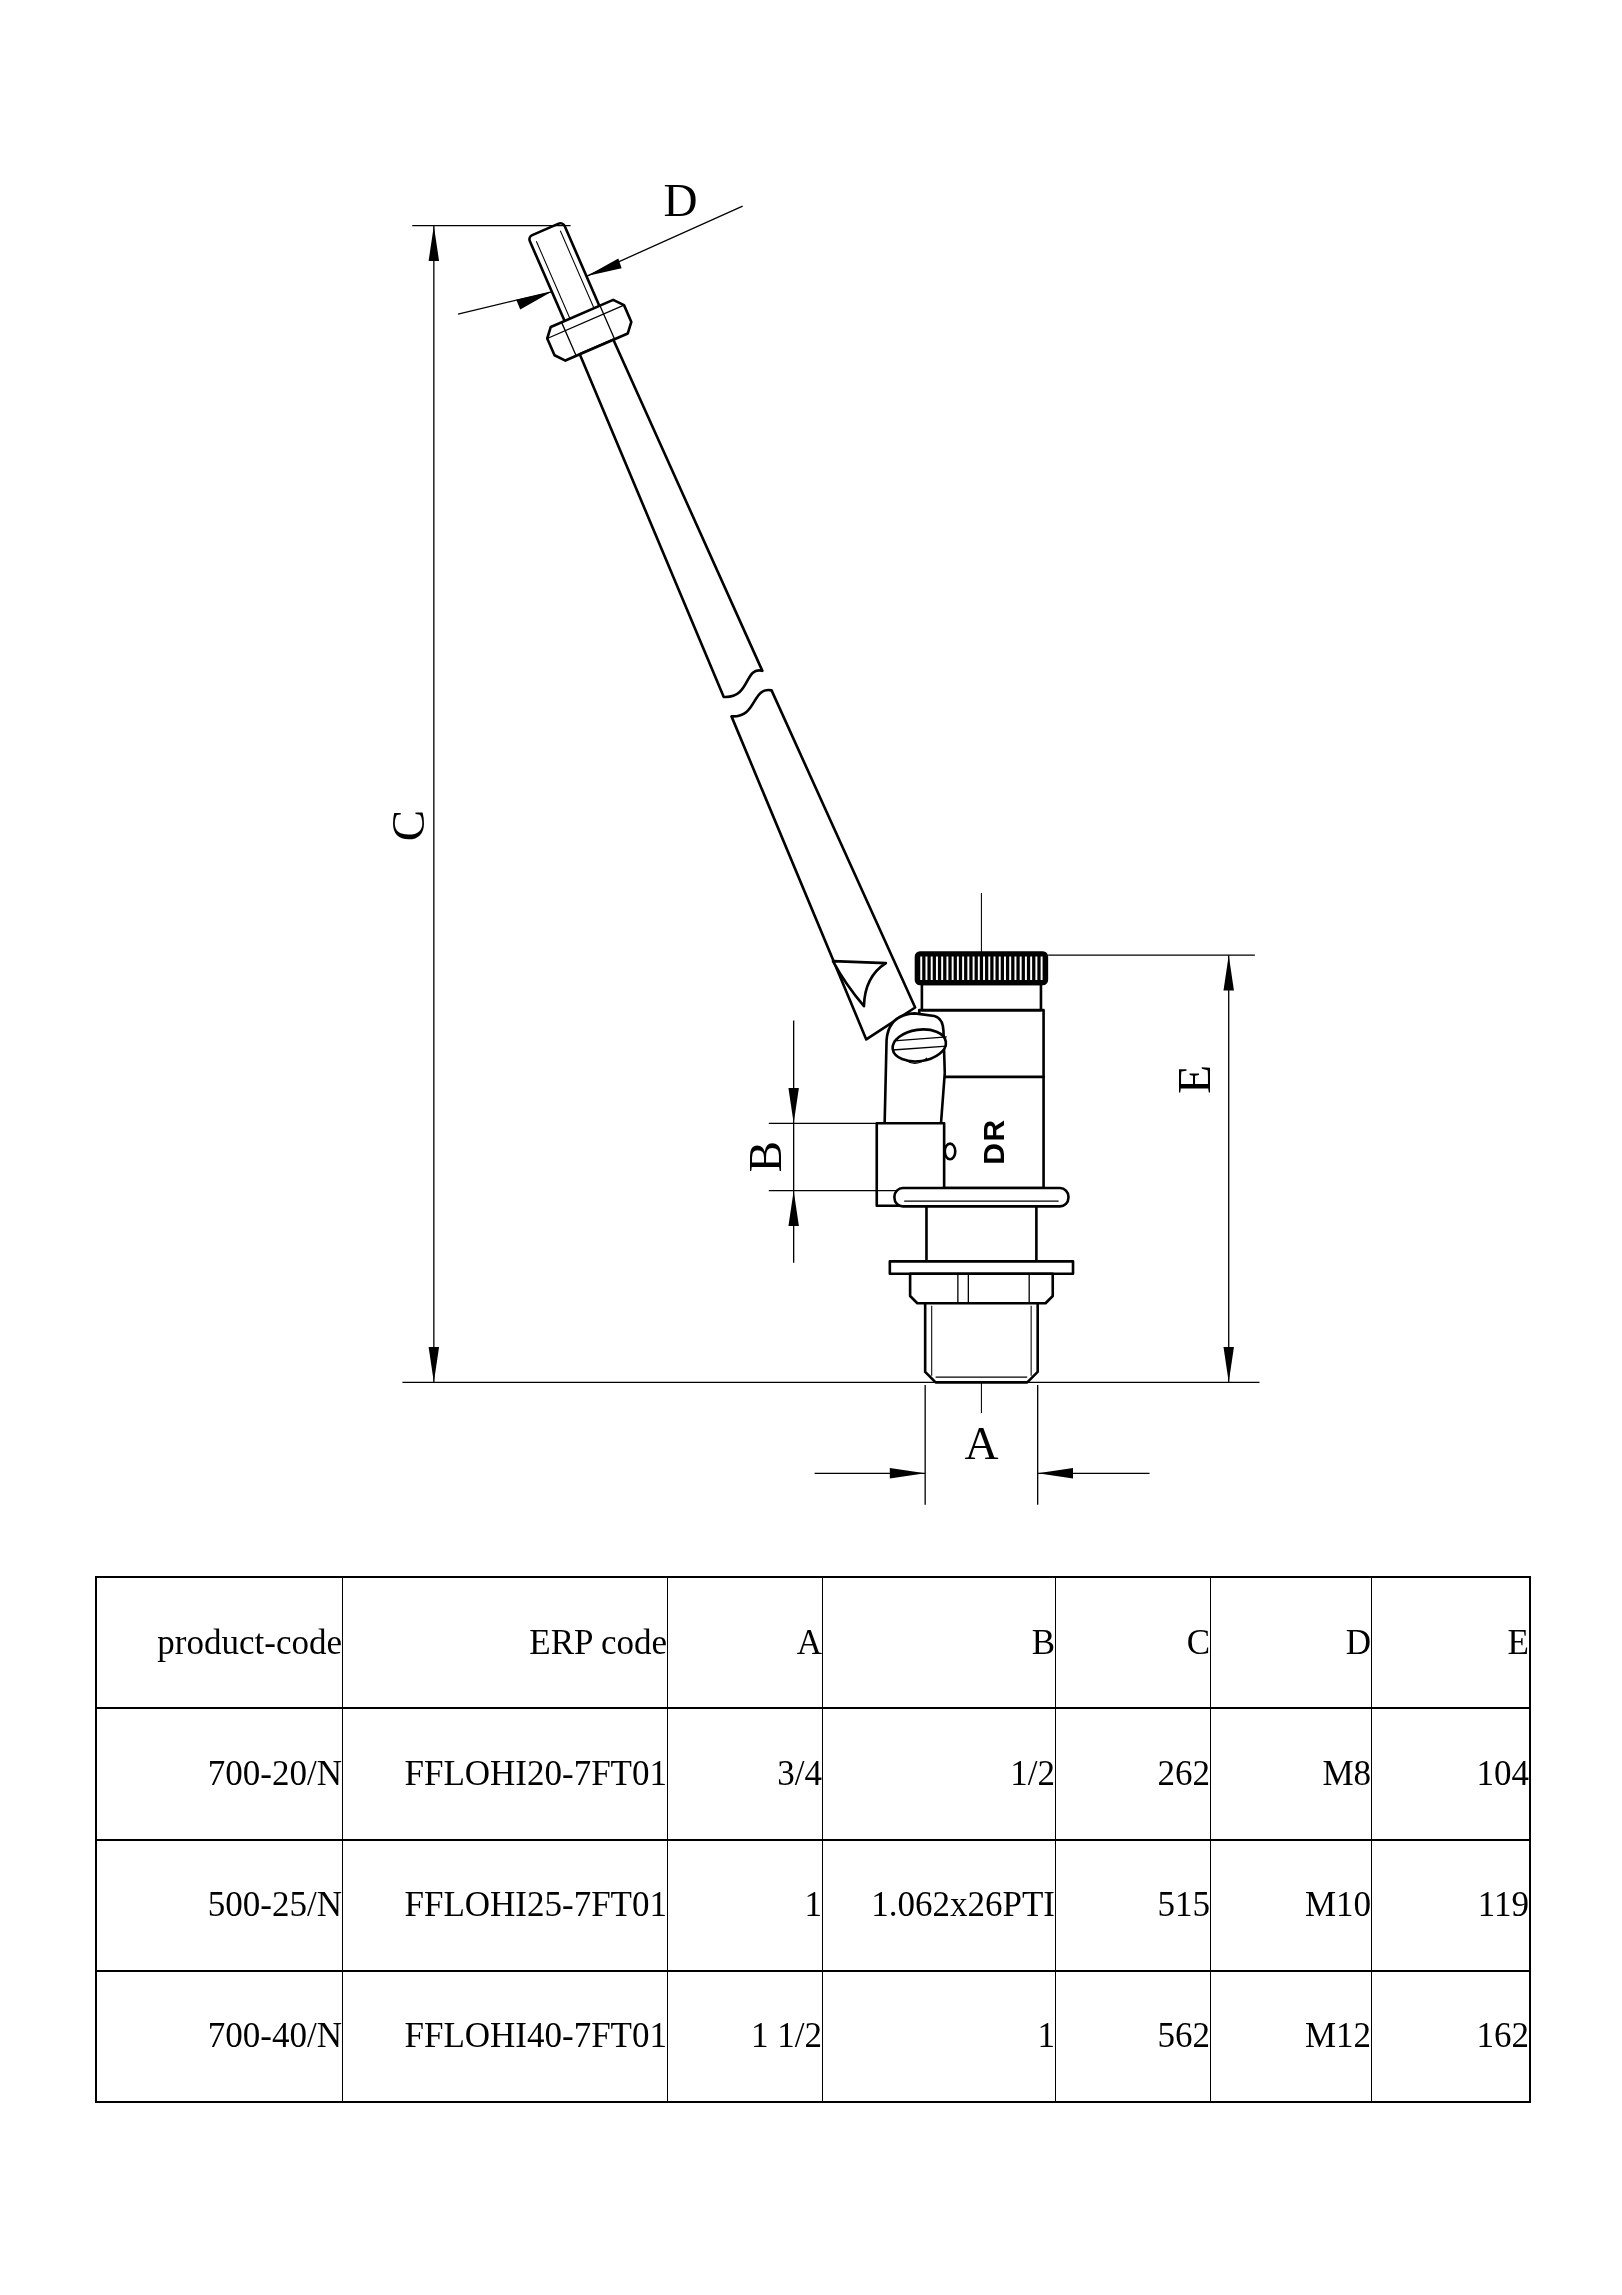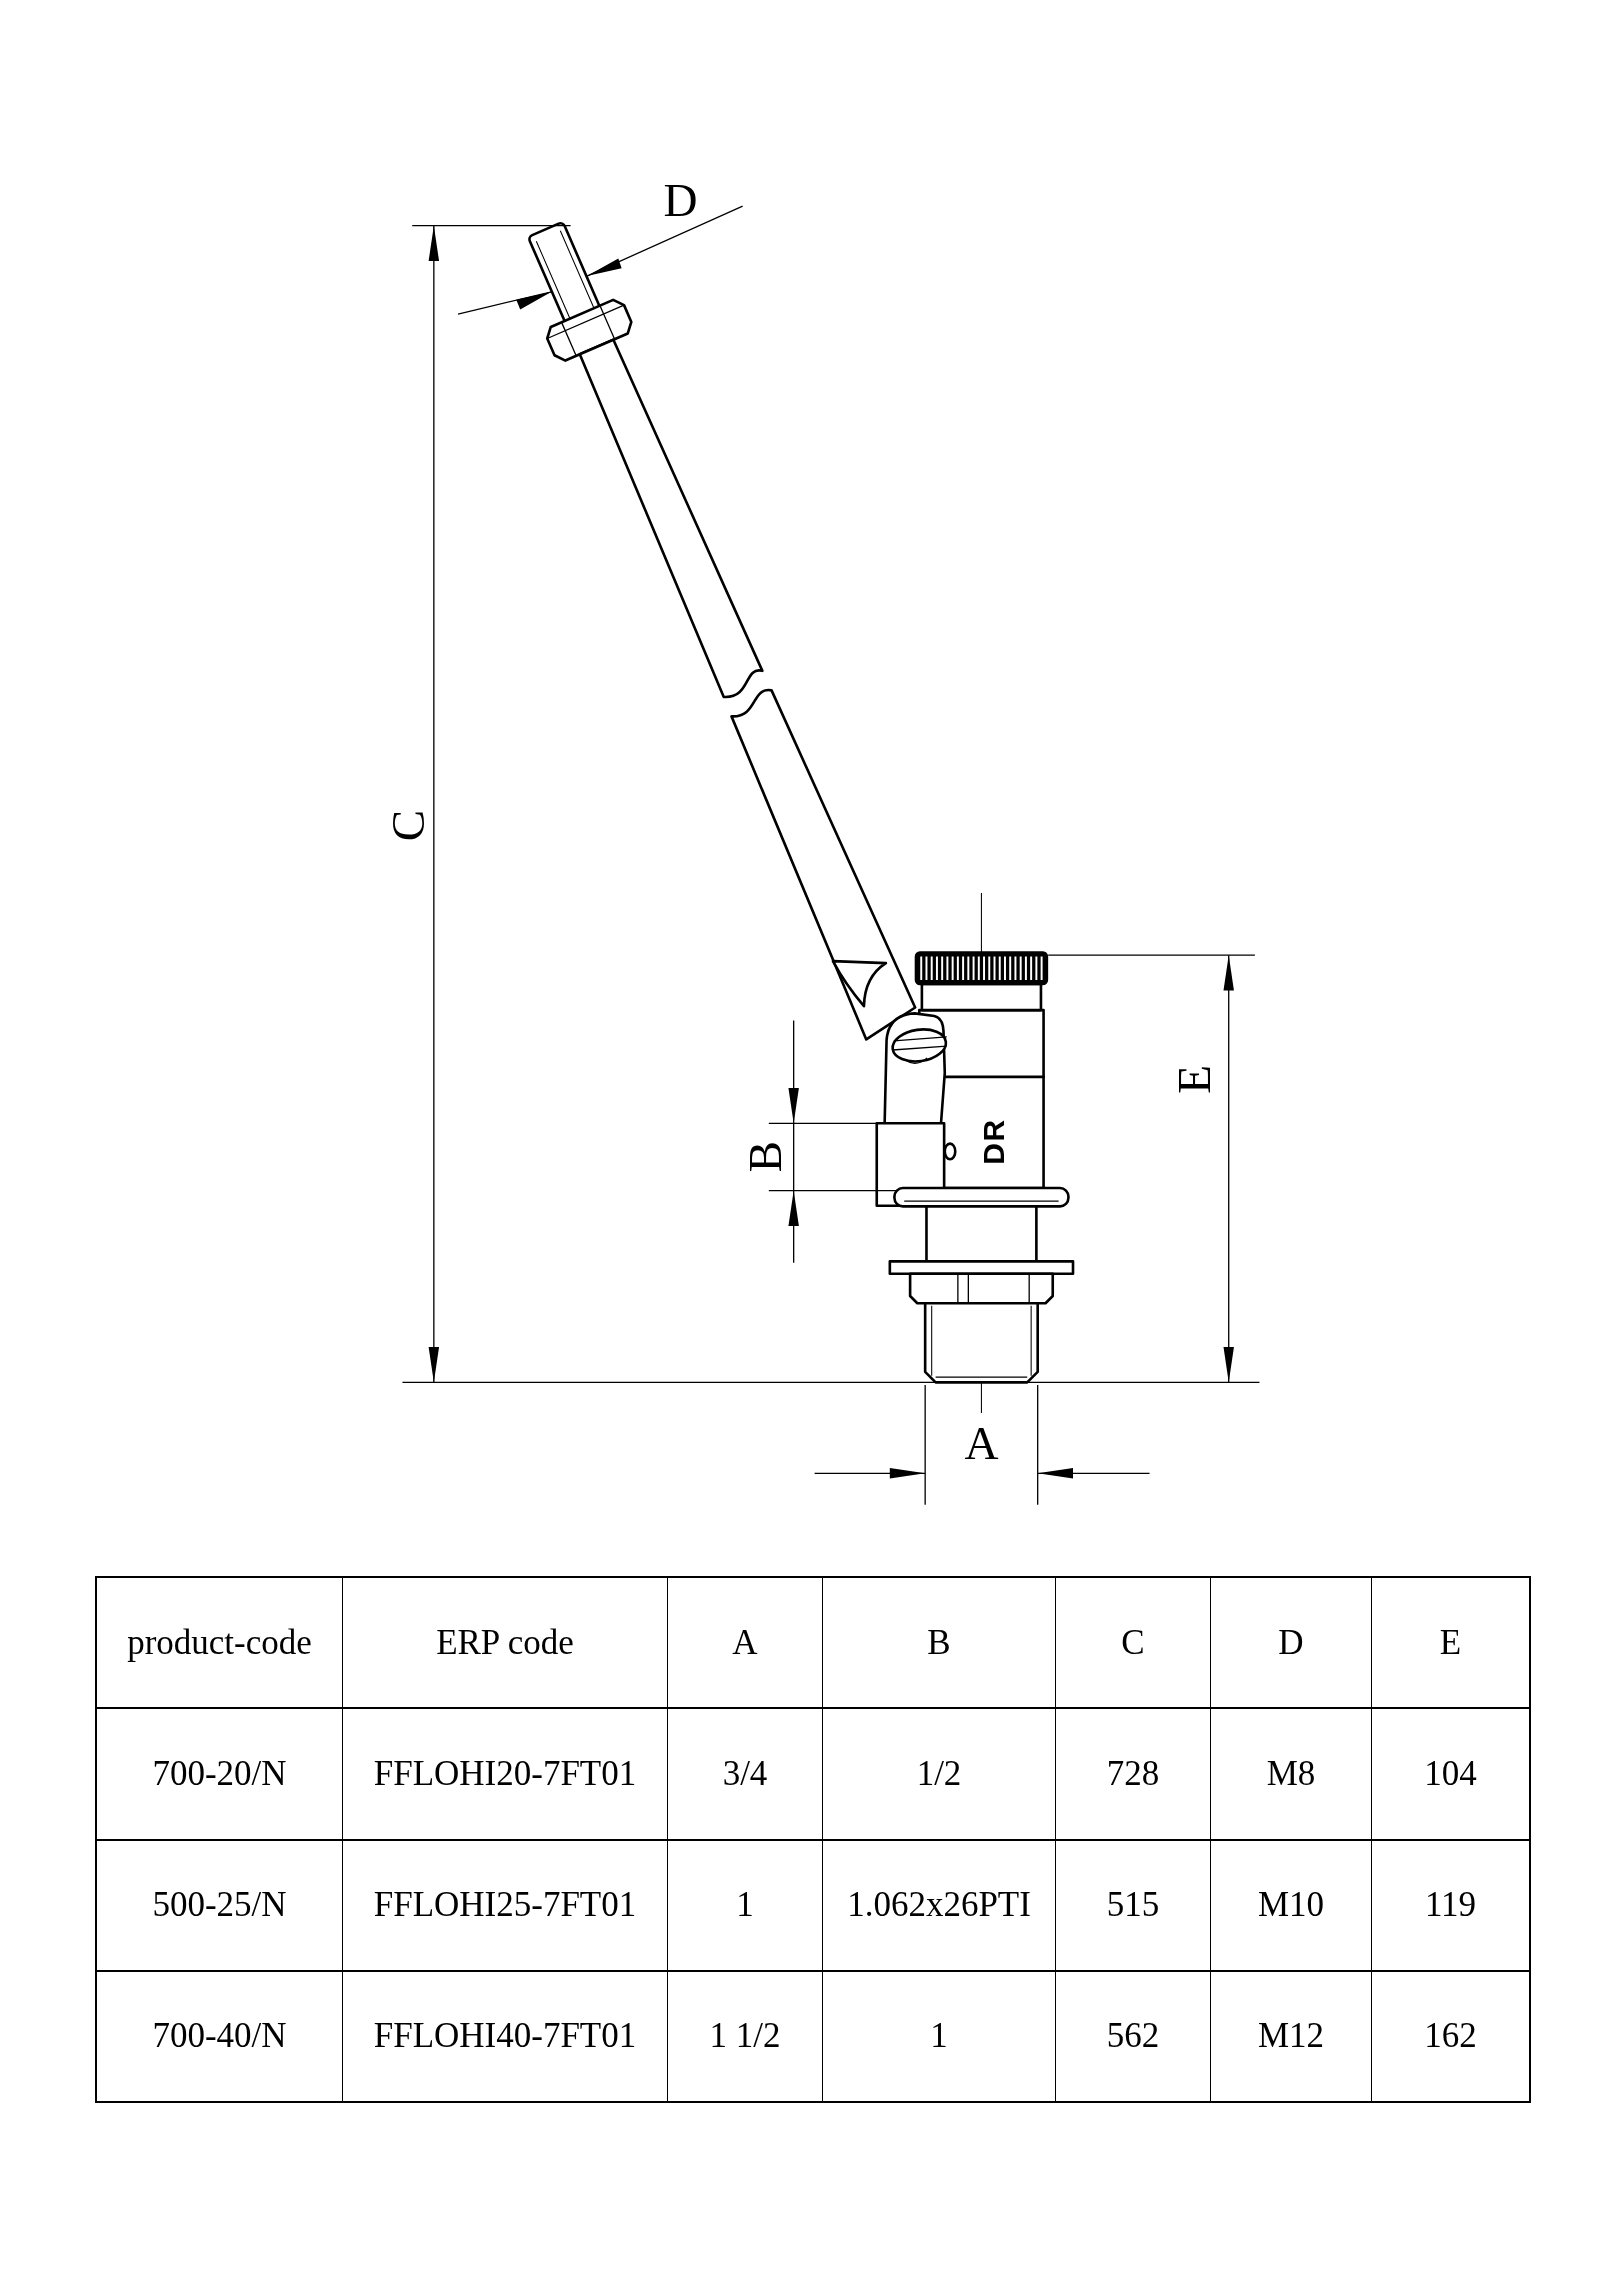--- a/index.html
+++ b/index.html
@@ -19,21 +19,21 @@
   .dimtext{font-family:"Liberation Serif", serif;font-size:72px;fill:#000;}
   .marktext{font-family:"Liberation Sans", sans-serif;font-size:46px;font-weight:bold;fill:#000;letter-spacing:2px;}
   #spec-table{
     position:absolute;left:95px;top:1576px;
     width:1427px;height:527px;
     border-collapse:collapse;table-layout:fixed;
   }
   #spec-table td{
     border-left:1.3px solid #000;border-right:1.3px solid #000;
     border-top:2.6px solid #000;border-bottom:2.6px solid #000;
-    text-align:center;vertical-align:middle;
+    text-align:right;vertical-align:middle;
     font-size:35px;color:#000;
     overflow:hidden;white-space:nowrap;
     padding:0;
   }
   #spec-table tr{height:75px;}
   #spec-table{border:2.6px solid #000;}
   .c0{width:245px;} .c1{width:324px;} .c2{width:154px;} .c3{width:232px;}
   .c4{width:154px;} .c5{width:160px;} .c6{width:157px;}
 </style>
 </head>
@@ -148,21 +148,21 @@
     <td class="c3">B</td>
     <td class="c4">C</td>
     <td class="c5">D</td>
     <td class="c6">E</td>
   </tr>
   <tr>
     <td>700-20/N</td>
     <td>FFLOHI20-7FT01</td>
     <td>3/4</td>
     <td>1/2</td>
-    <td>728</td>
+    <td>262</td>
     <td>M8</td>
     <td>104</td>
   </tr>
   <tr>
     <td>500-25/N</td>
     <td>FFLOHI25-7FT01</td>
     <td>1</td>
     <td>1.062x26PTI</td>
     <td>515</td>
     <td>M10</td>

